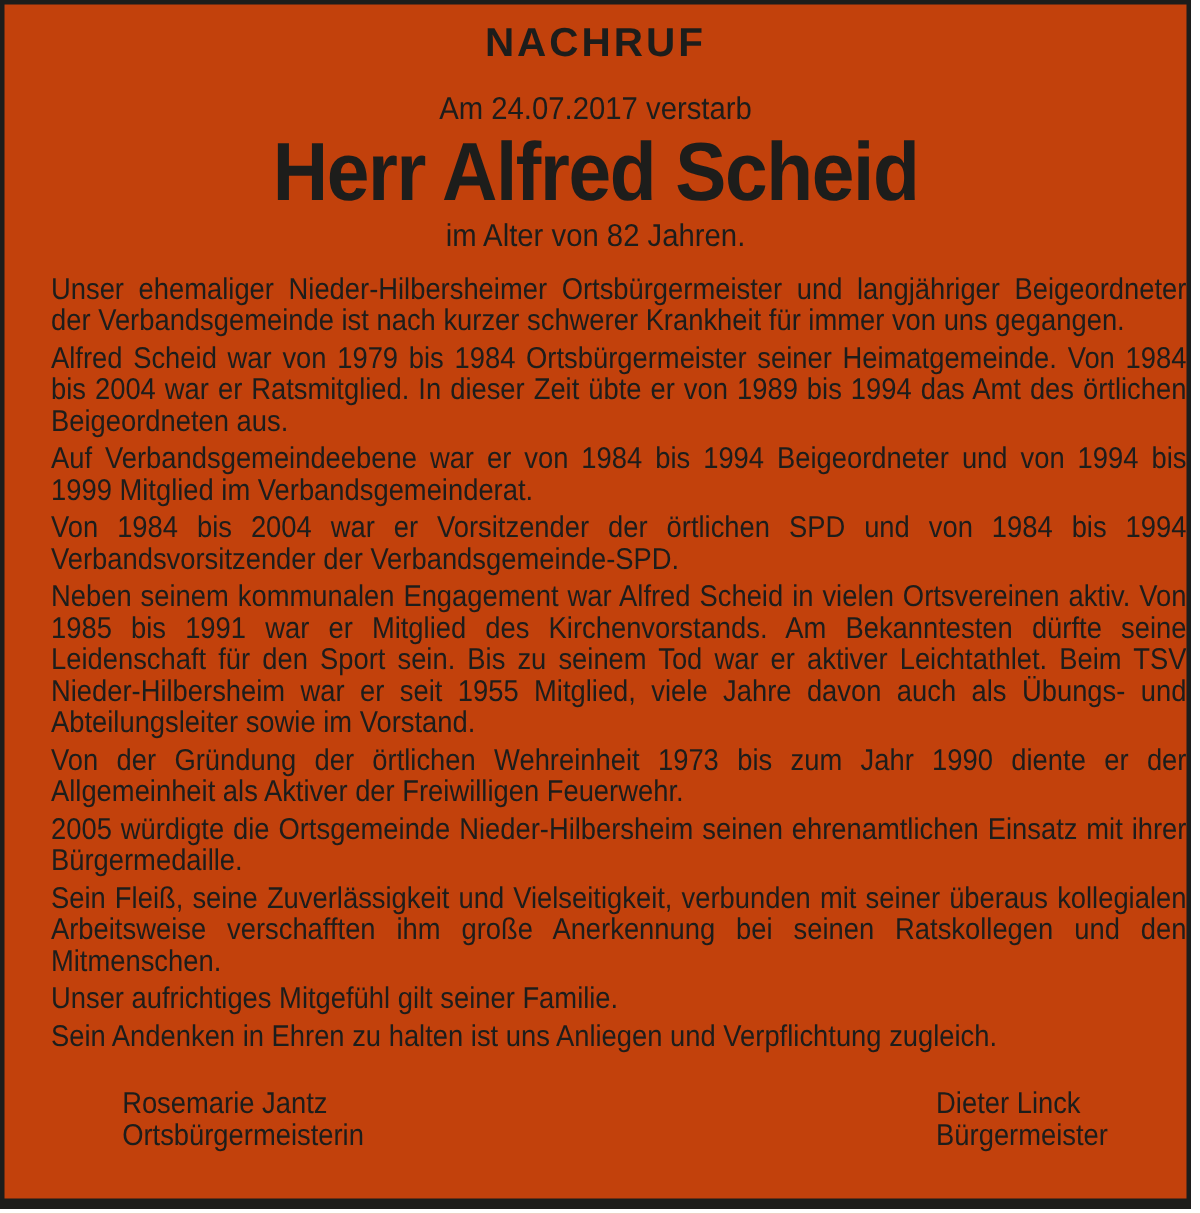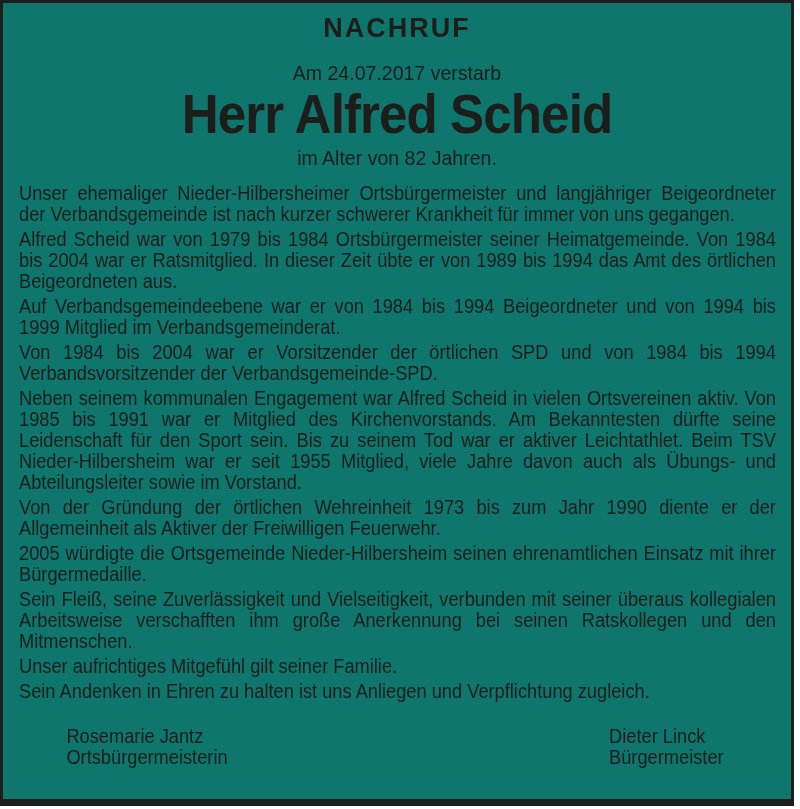--- a/index.html
+++ b/index.html
@@ -11,21 +11,21 @@
     overflow: hidden;
     font-family: "Liberation Sans", "DejaVu Sans", sans-serif;
   }
   .ad-frame {
     position: relative;
     box-sizing: border-box;
     width: 794px;
     height: 806px;
     border: 3px solid #1d1d1b;
     border-bottom-width: 7px;
-    background: #0f766e;
+    background: #c2410c;
     color: #1d1d1b;
     overflow: hidden;
   }
   .header {
     text-align: center;
   }
   .kicker {
     margin-top: 10px;
     font-size: 27px;
     line-height: 30px;
@@ -50,21 +50,21 @@
     white-space: nowrap;
   }
   .age-line {
     margin-top: 3px;
     font-size: 21px;
     line-height: 24px;
     transform: scaleX(0.93);
     transform-origin: 50% 0;
   }
   .content {
-    padding-left: 16px;
+    padding-left: 31px;
   }
   .scaled-column {
     width: 830px;
     transform: scaleX(0.912);
     transform-origin: 0 0;
   }
   .body-text {
     margin-top: 13px;
     font-size: 20px;
     line-height: 21px;

